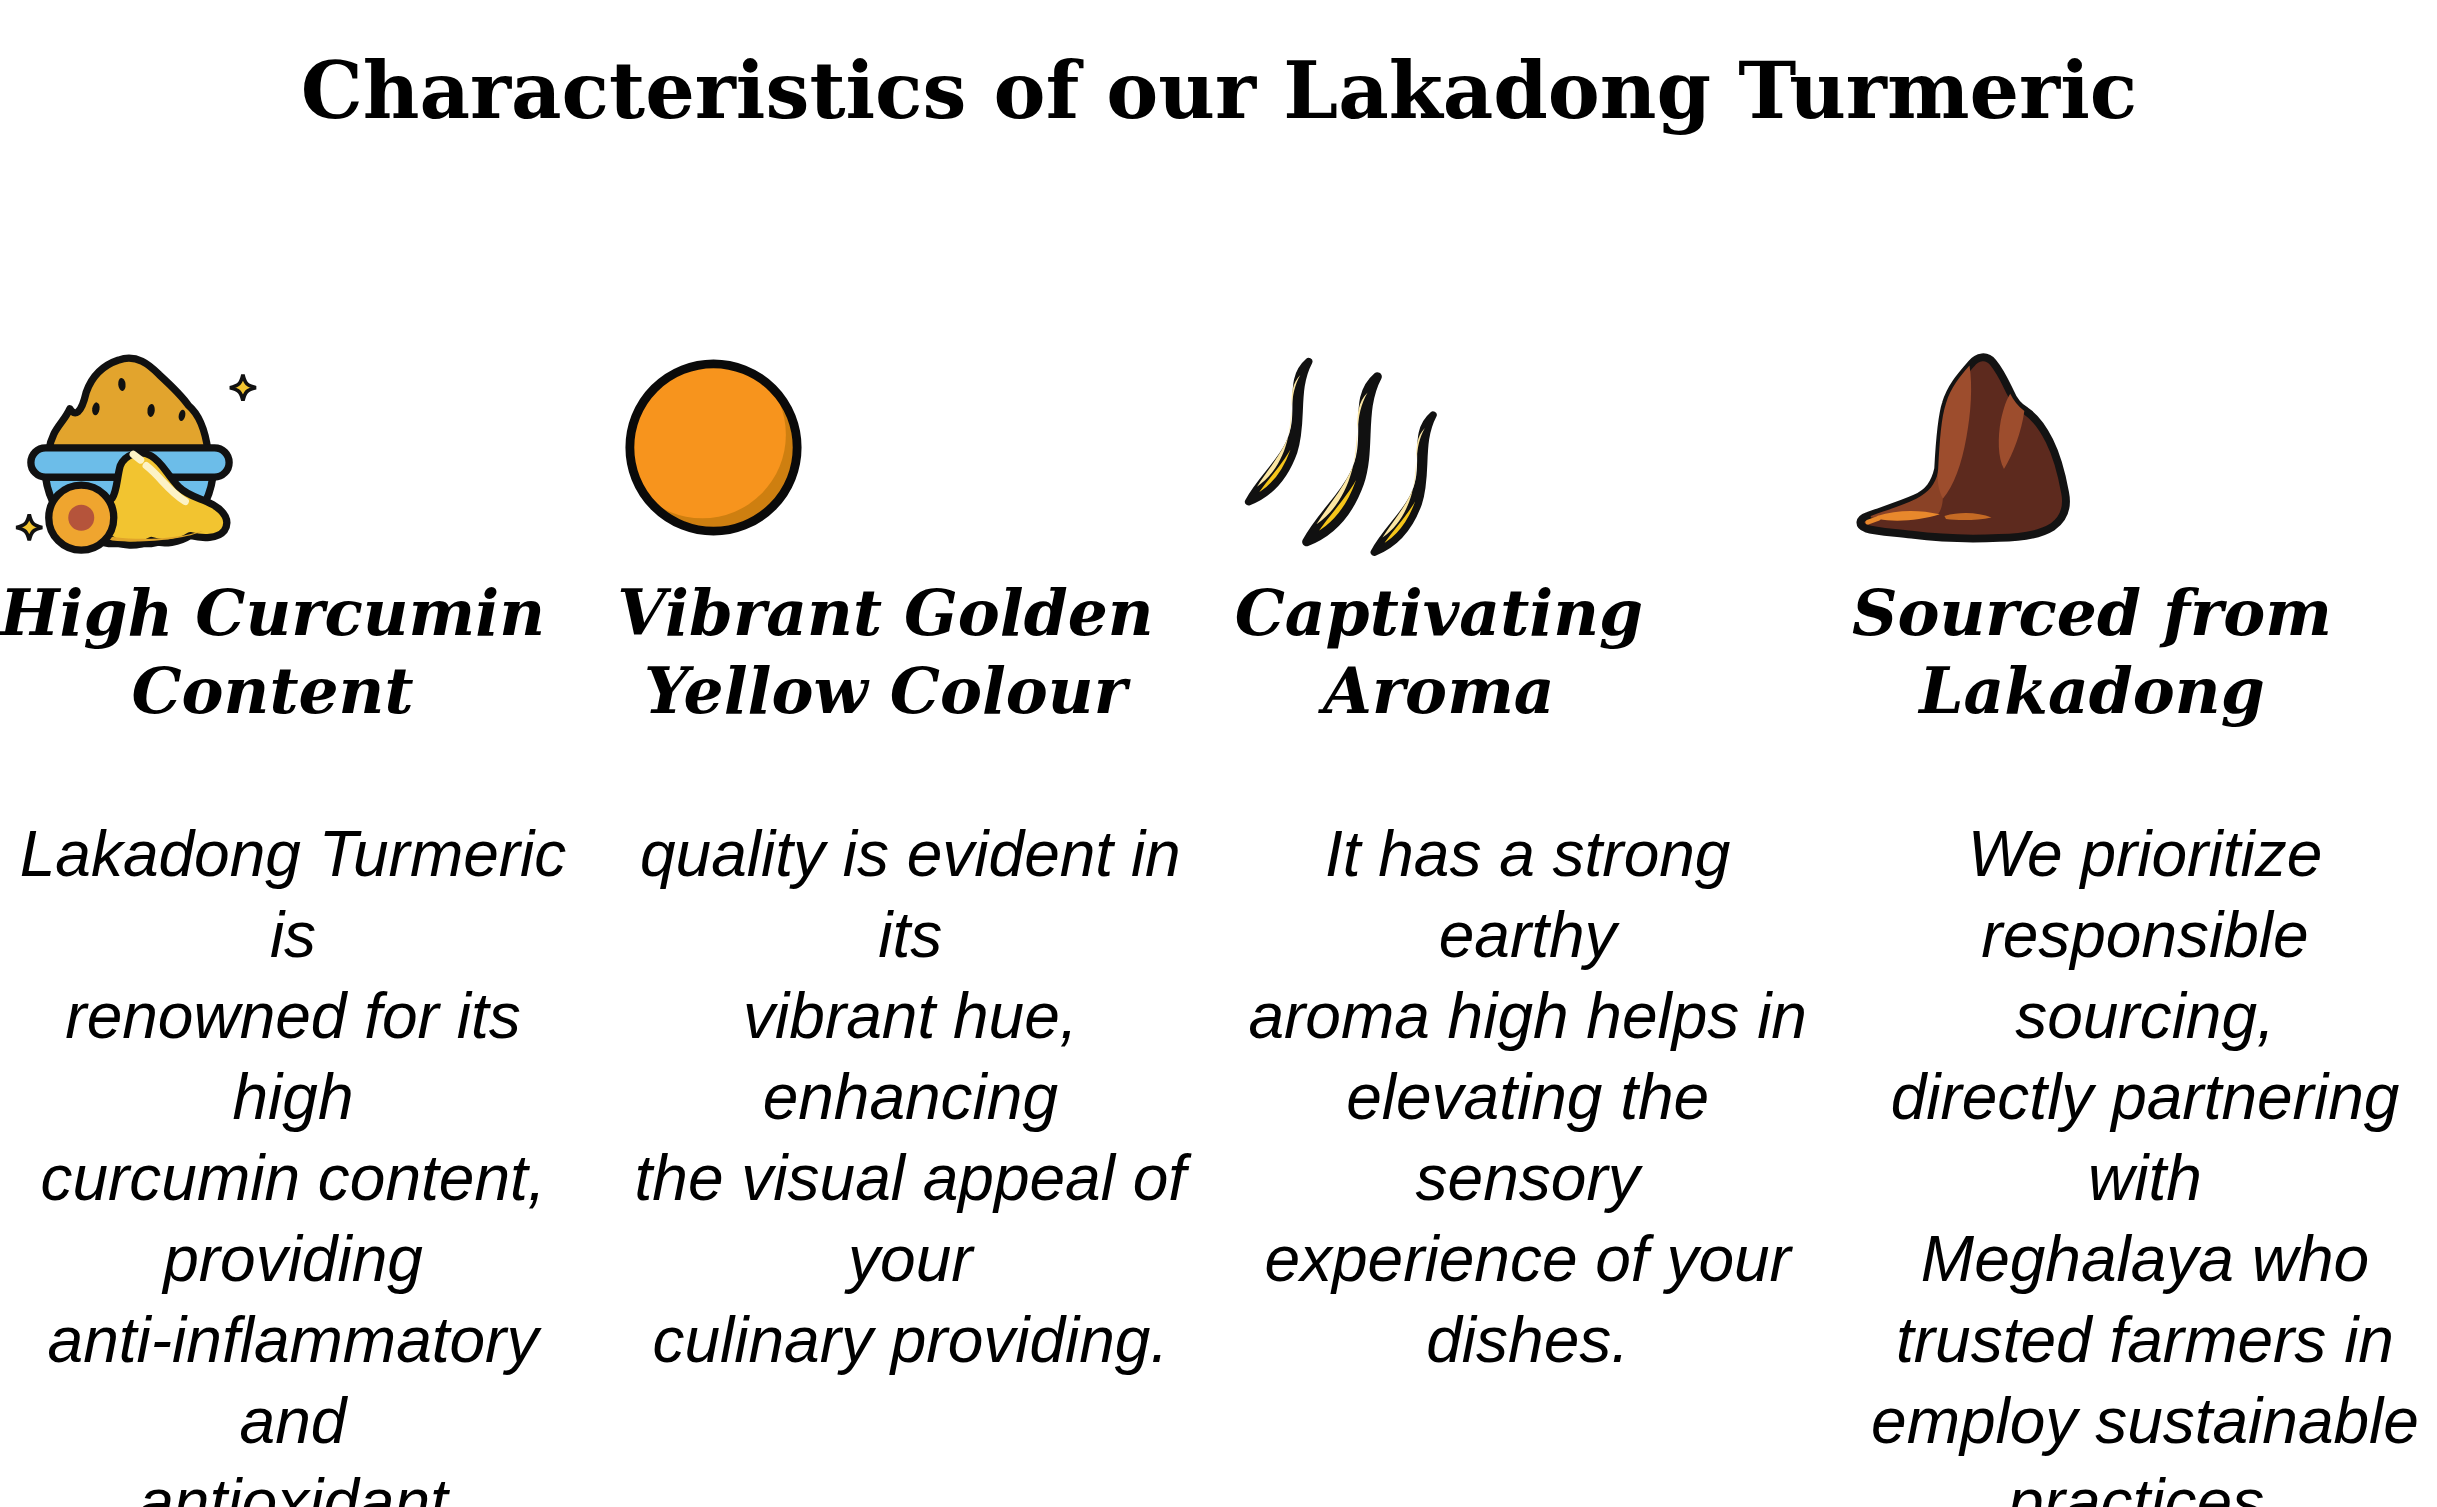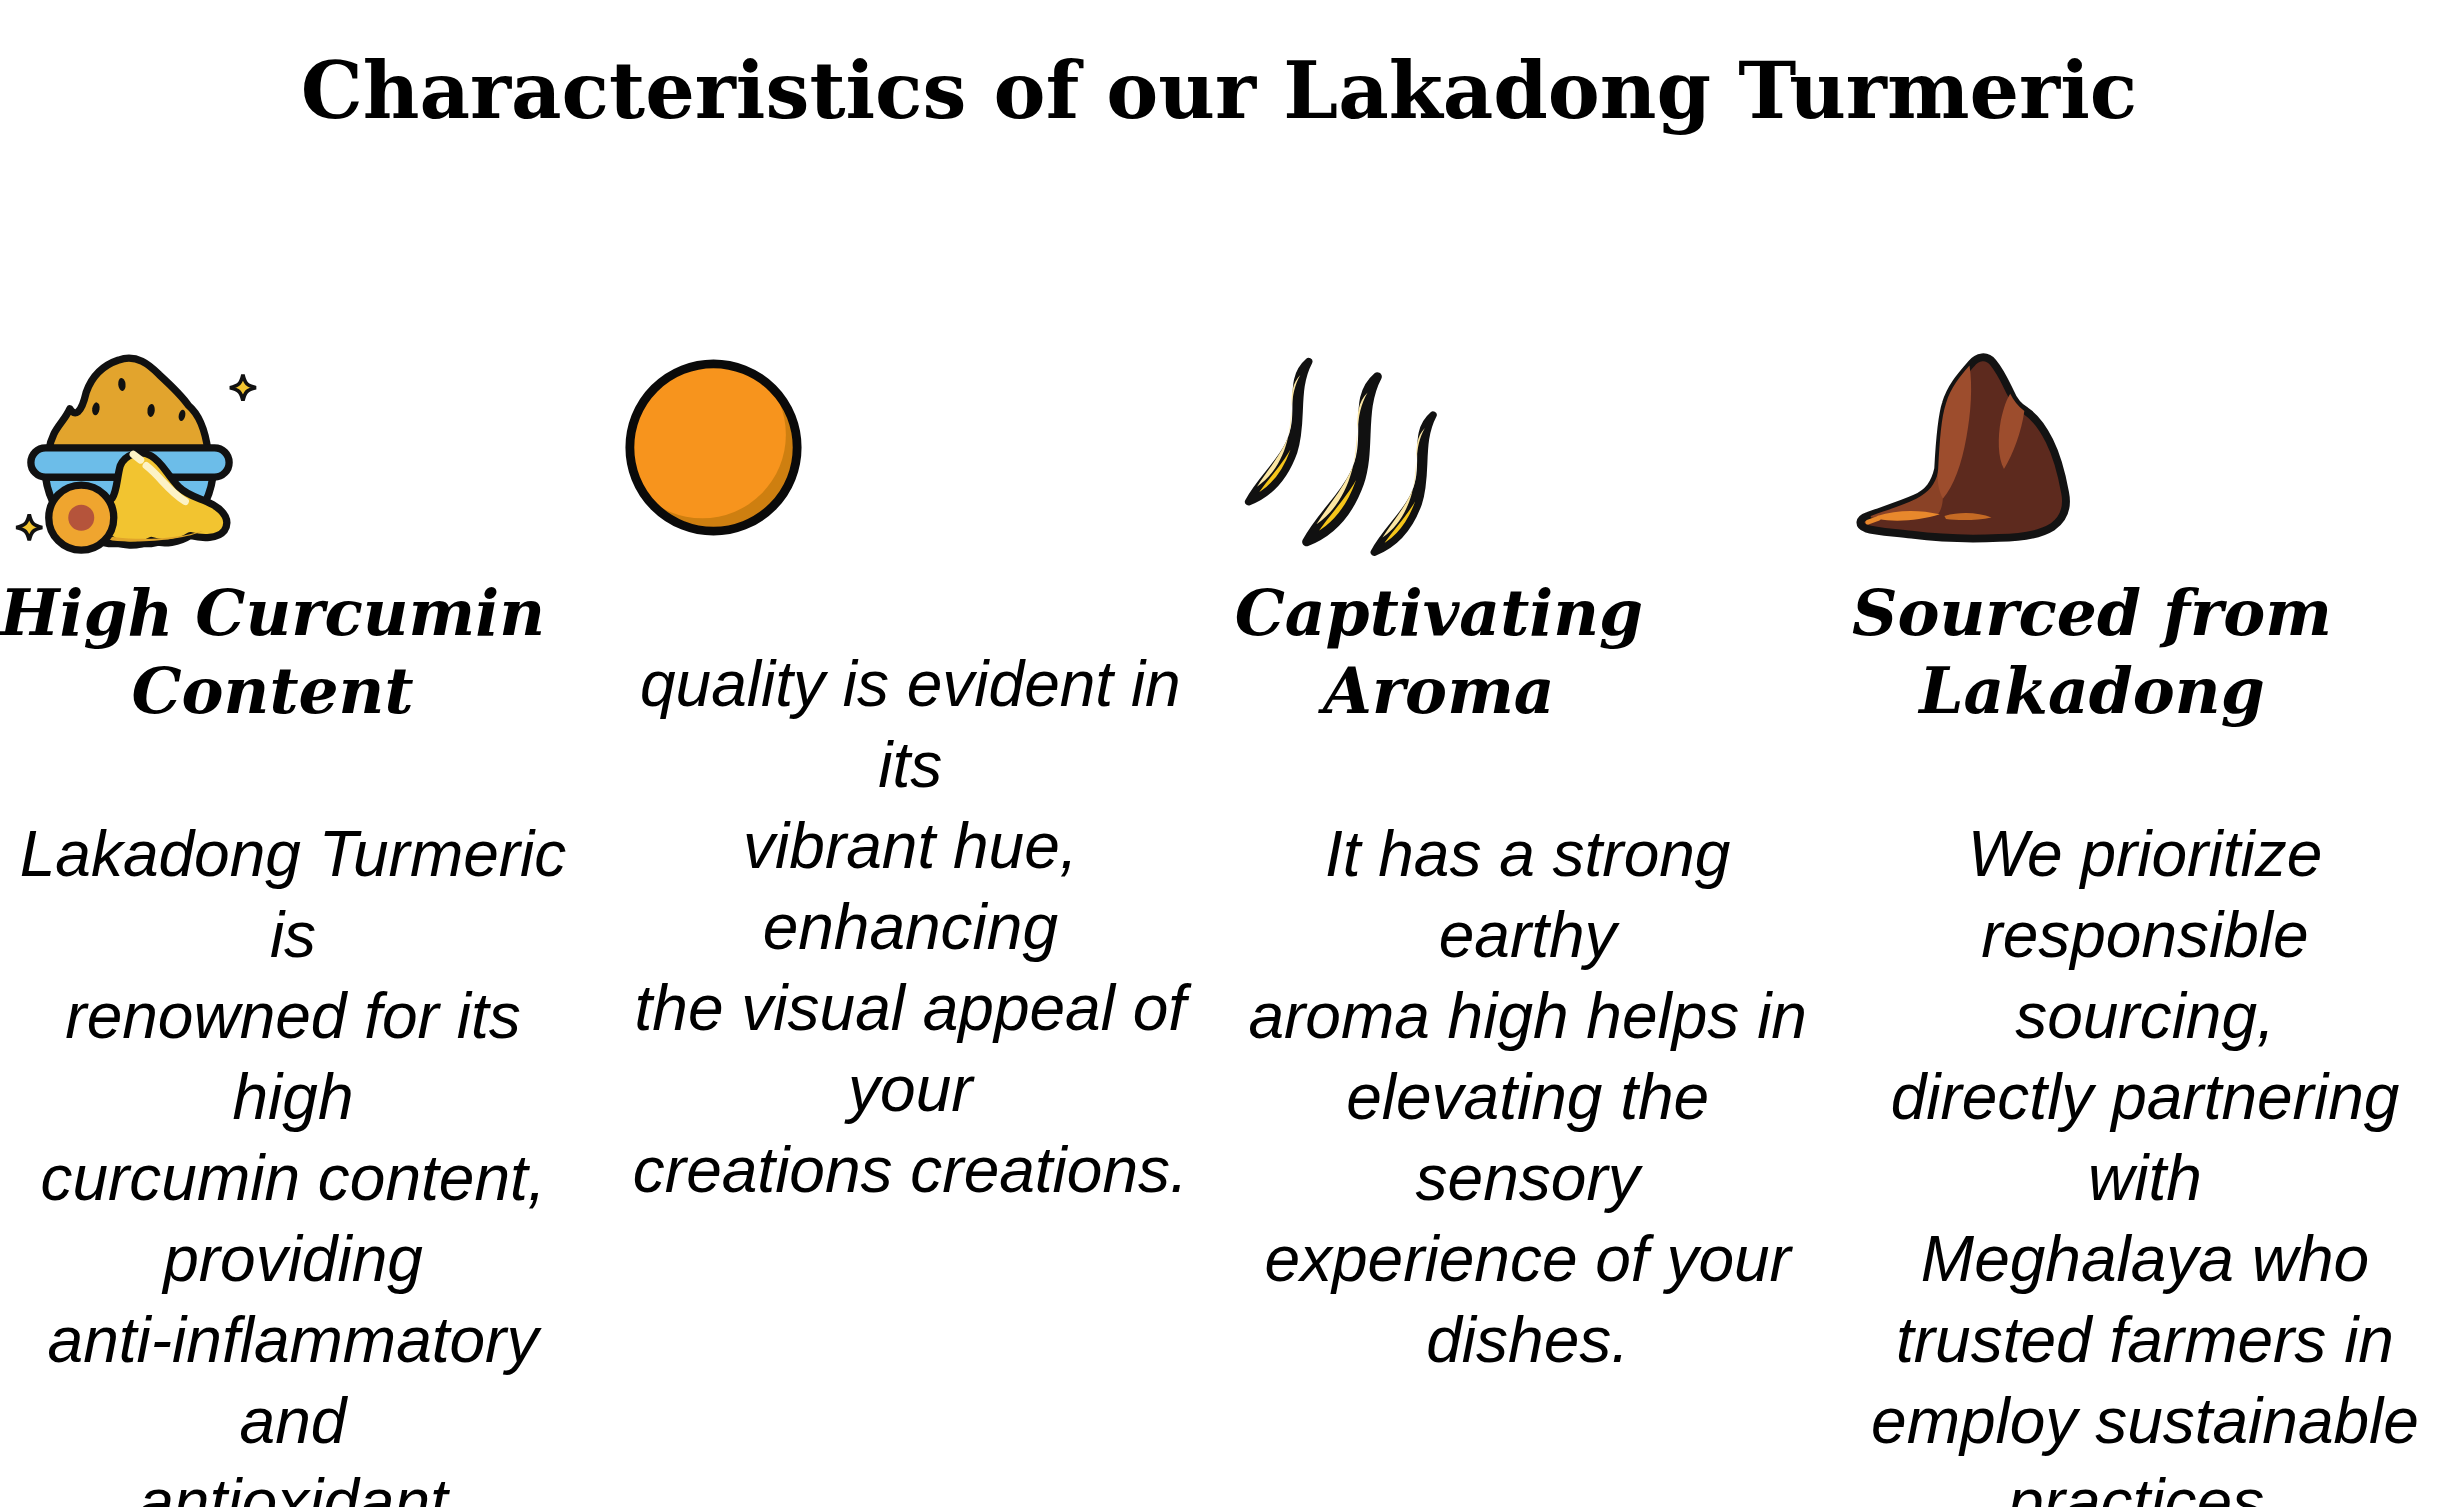--- a/index.html
+++ b/index.html
@@ -112,25 +112,29 @@
         <defs>
           <clipPath id="circleClip">
               <circle cx="120" cy="120" r="104"></circle>
             </clipPath>
         </defs>
         <circle cx="120" cy="120" r="104" fill="#CE7F10"></circle>
         <circle cx="106" cy="104" r="104" fill="#F7941D" clip-path="url(#circleClip)"></circle>
         <circle cx="120" cy="120" r="104" fill="none" stroke="#0A0A0A" stroke-width="11"></circle>
       </svg>
     </div>
+    <div class="feature-heading">
+      <div>Vibrant Golden</div>
+      <div>Yellow Colour</div>
+    </div>
     <div class="feature-desc">
       <div>quality is evident in its</div>
       <div>vibrant hue, enhancing</div>
       <div>the visual appeal of your</div>
-      <div>creations creations.</div>
+      <div>culinary providing.</div>
     </div>
   </div>
 
   <div class="feature">
     <div class="icon-wrap">
       <svg width="209" height="225" viewBox="0 0 250 270">
         <defs>
           <g id="wave">
             <path d="M36,0 C8,24 32,62 12,100 C0,124 -22,142 -36,168 C-10,158 8,136 18,108 C30,72 18,34 36,0 Z" fill="#F5C51A" stroke="#111111" stroke-width="9" stroke-linejoin="round"></path>
             <path d="M26,16 C6,36 24,66 8,98 C-2,118 -16,134 -26,150 C-8,138 4,118 10,96 C18,66 12,40 26,16 Z" fill="#FBE6A3" stroke="none"></path>

